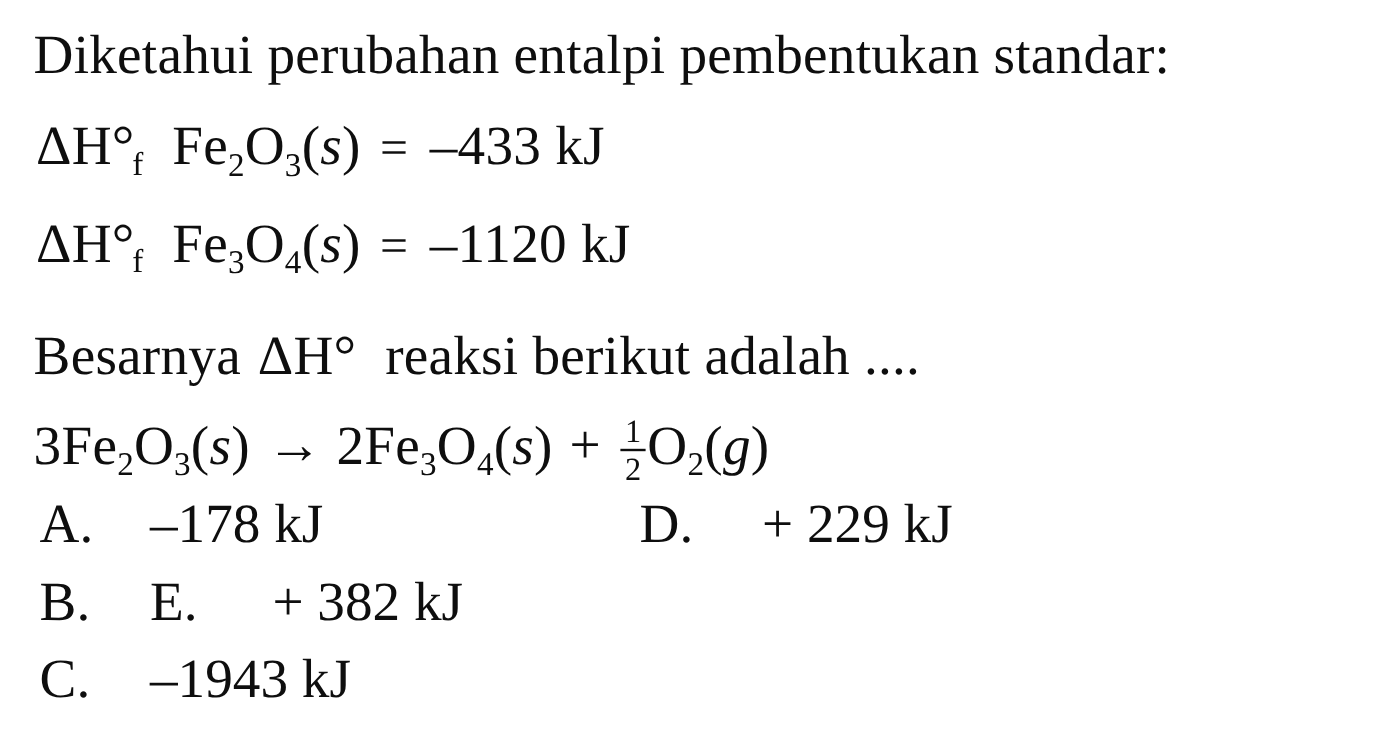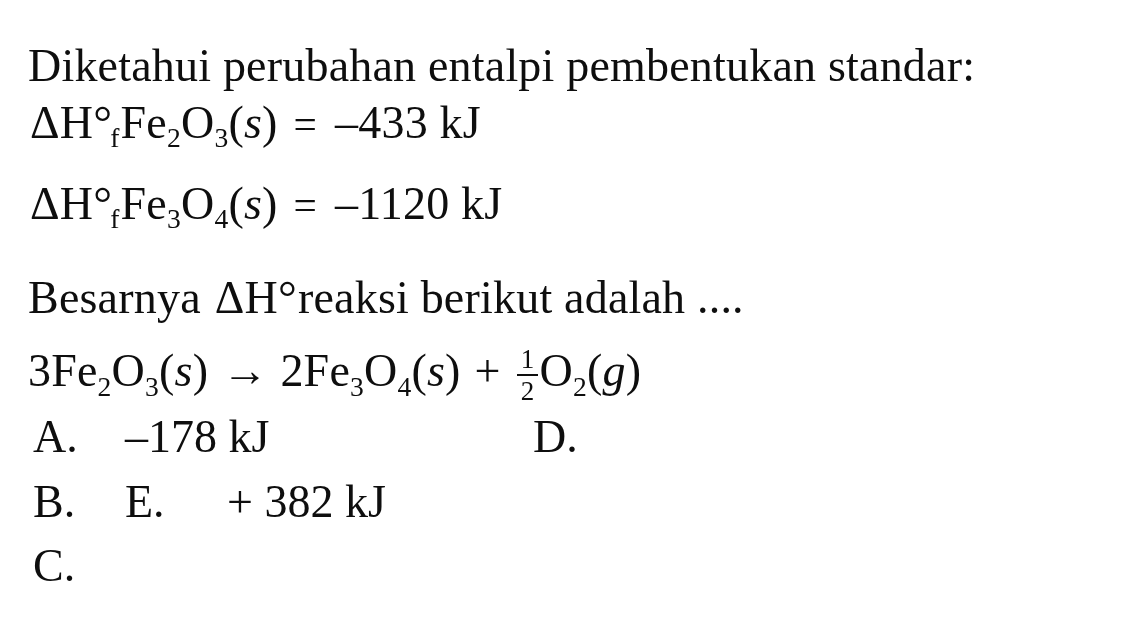--- a/index.html
+++ b/index.html
@@ -7,57 +7,59 @@
     width:1144px;height:620px;
     background:#ffffff;color:#0e0e0e;
     font-family:"Liberation Serif", serif;
     position:relative;overflow:hidden;
   }
   .line{position:absolute;white-space:nowrap;font-size:46px;line-height:1;letter-spacing:0.2px;}
   .sb{font-size:0.60em;vertical-align:-0.34em;}
   .sb.tuck{margin-left:-2px;}
   .dg{font-size:1.02em;}
   .it{font-style:italic;}
-  .g8{margin-left:1px;}
+  .g8{margin-left:24px;}
   .g14{margin-left:14px;}
   .eqsign{margin-left:16px;margin-right:18px;font-size:0.9em;}
   .arrow{margin-left:14px;margin-right:12px;}
   .plus{margin-left:14px;margin-right:16px;}
   .frac{display:inline-block;text-align:center;font-size:27px;line-height:1.05;vertical-align:-14px;margin-right:1px;}
   .frac .num{display:block;border-bottom:2.5px solid #0e0e0e;padding:0 4px 1px;}
   .frac .den{display:block;padding-top:1px;}
   .opt-row{position:absolute;left:33px;font-size:46px;line-height:1;display:flex;}
   .ol{width:92px;}
   .ov{width:408px;}
   .ol2{width:102px;}
 </style>
 </head>
 <body>
 
 <div>
 
-  <div class="line" style="left:28px;top:23px;margin-top:20px;"><span>Diketahui perubahan entalpi pembentukan standar:</span></div>
+  <div class="line" style="left:28px;top:23px;"><span>Diketahui perubahan entalpi pembentukan standar:</span></div>
 
   <div class="line" style="left:30px;top:99px;"><span>ΔH</span><span class="dg">°</span><span class="sb tuck">f</span><span class="g8">Fe</span><span class="sb">2</span><span>O</span><span class="sb">3</span><span>(</span><span class="it">s</span><span>)</span><span class="eqsign">=</span><span>–433 kJ</span></div>
 
   <div class="line" style="left:30px;top:180px;"><span>ΔH</span><span class="dg">°</span><span class="sb tuck">f</span><span class="g8">Fe</span><span class="sb">3</span><span>O</span><span class="sb">4</span><span>(</span><span class="it">s</span><span>)</span><span class="eqsign">=</span><span>–1120 kJ</span></div>
 
   <div class="line" style="left:28px;top:274px;"><span>Besarnya</span><span class="g14">ΔH</span><span class="dg">°</span><span class="g8">reaksi berikut adalah ....</span></div>
 
   <div class="line" style="left:28px;top:345px;"><span>3Fe</span><span class="sb">2</span><span>O</span><span class="sb">3</span><span>(</span><span class="it">s</span><span>)</span><span class="arrow">→</span><span>2Fe</span><span class="sb">3</span><span>O</span><span class="sb">4</span><span>(</span><span class="it">s</span><span>)</span><span class="plus">+</span><span class="frac"><span class="num">1</span><span class="den">2</span></span><span>O</span><span class="sb">2</span><span>(</span><span class="it">g</span><span>)</span></div>
 
   <div class="opt-row" style="top:414px;">
     <span class="ol">A.</span>
     <span class="ov">–178 kJ</span>
     <span class="ol2">D.</span>
+    <span>+ 229 kJ</span>
   </div>
 
   <div class="opt-row" style="top:479px;">
     <span class="ol">B.</span>
     <span class="ol2">E.</span>
     <span>+ 382 kJ</span>
   </div>
 
   <div class="opt-row" style="top:543px;">
     <span class="ol">C.</span>
+    <span class="ov">–1943 kJ</span>
   </div>
 
 </div>
 
 </body></html>

